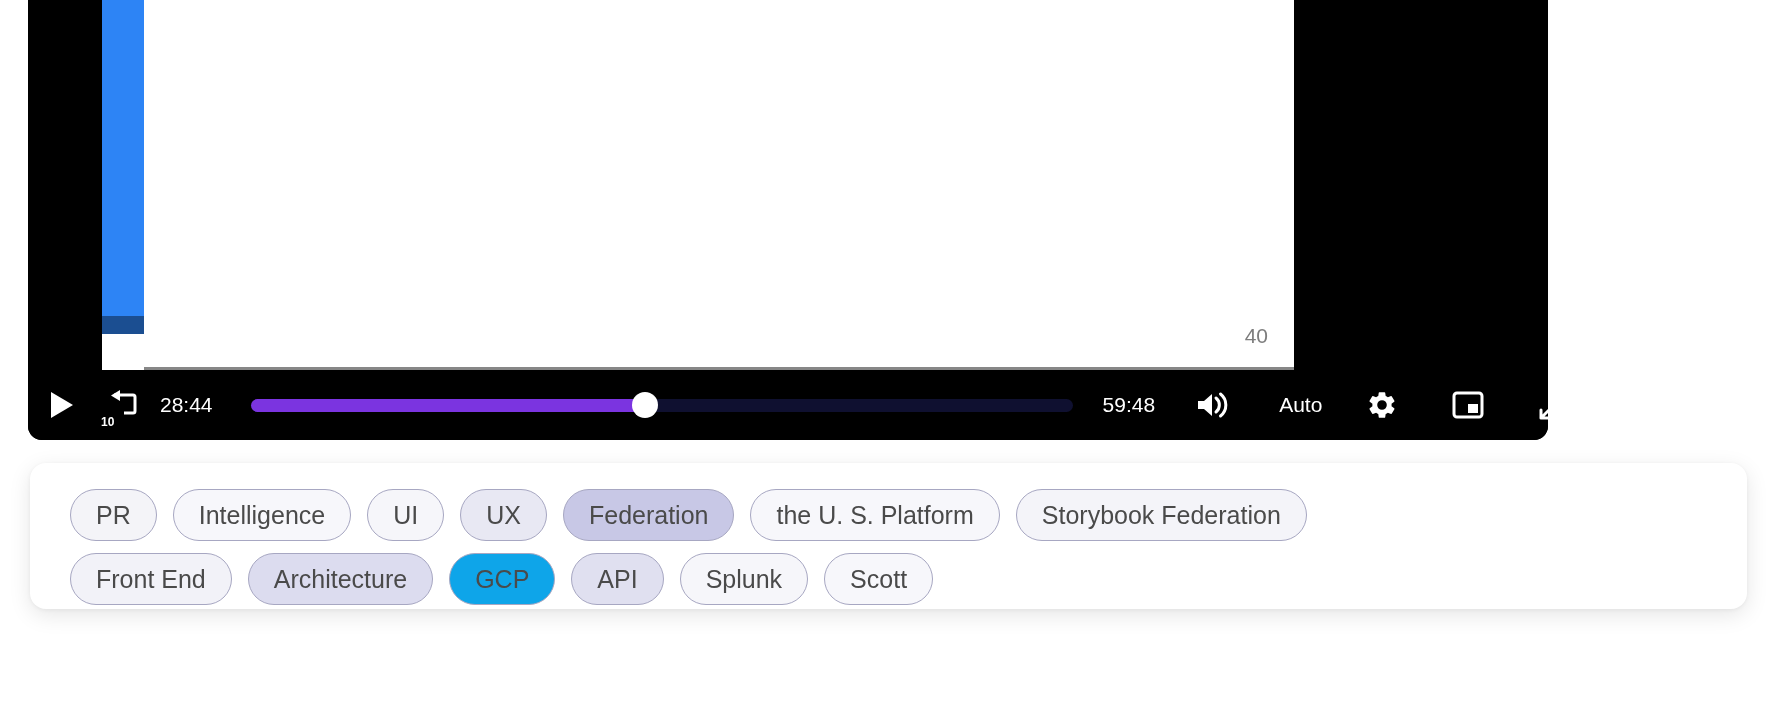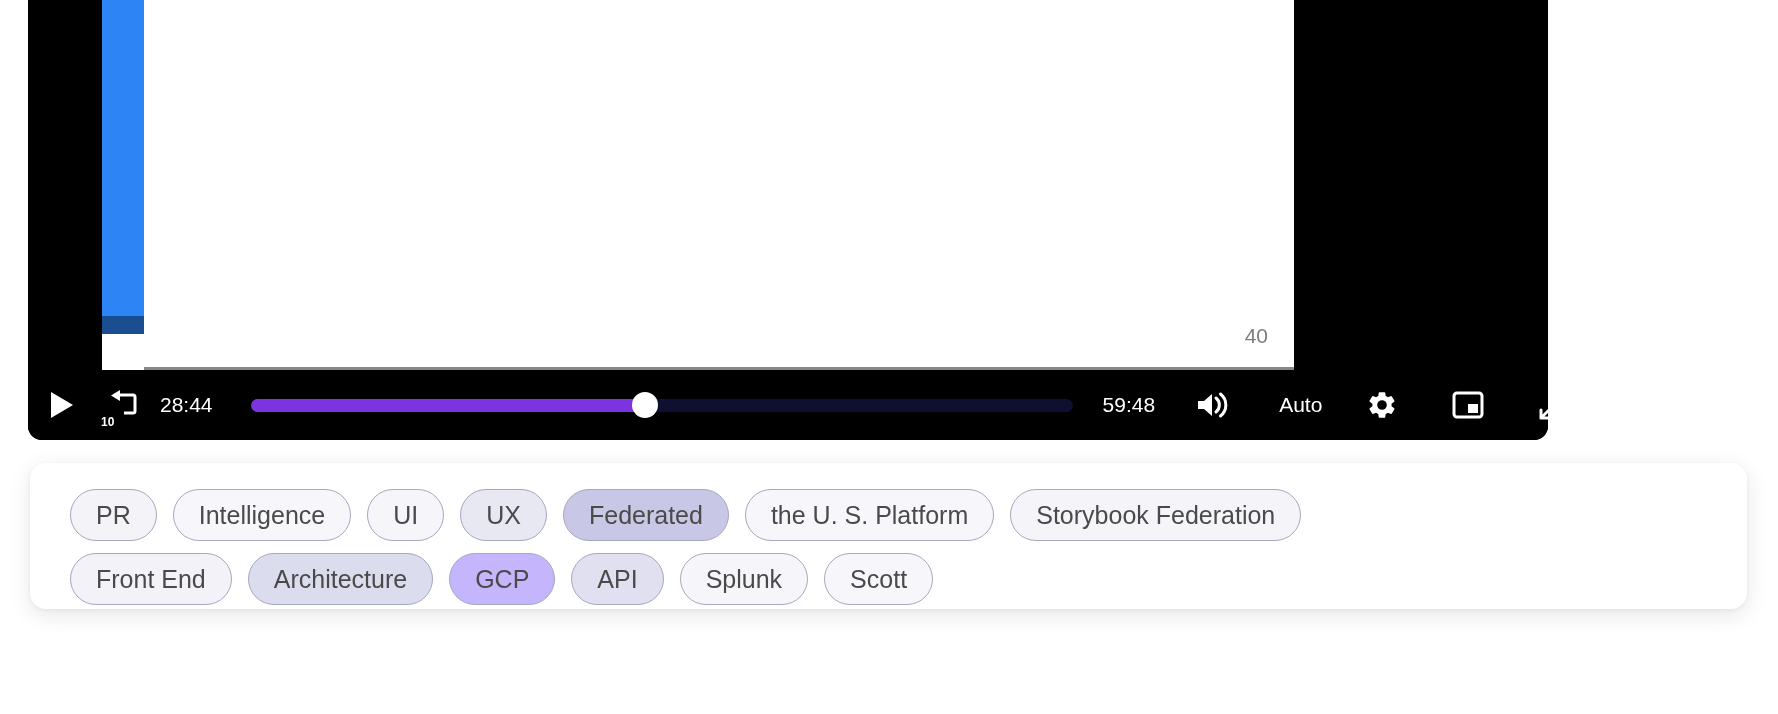--- a/index.html
+++ b/index.html
@@ -229,26 +229,26 @@
   </div>
 </div>
 
 <div id="tag-card">
   <div id="tag-rows">
       <div class="tag-row">
         <div class="chip" style="background: rgb(244, 244, 248); border-color: rgb(167, 167, 194);">PR</div>
         <div class="chip" style="background: rgb(247, 247, 251); border-color: rgb(167, 167, 194);">Intelligence</div>
         <div class="chip" style="background: rgb(246, 246, 250); border-color: rgb(167, 167, 194);">UI</div>
         <div class="chip" style="background: rgb(232, 232, 243); border-color: rgb(167, 167, 194);">UX</div>
-        <div class="chip" style="background: rgb(200, 200, 230); border-color: rgb(167, 167, 194);">Federated</div>
+        <div class="chip" style="background: rgb(200, 200, 230); border-color: rgb(167, 167, 194);">Federation</div>
         <div class="chip" style="background: rgb(247, 247, 251); border-color: rgb(167, 167, 194);">the U. S. Platform</div>
         <div class="chip" style="background: rgb(244, 244, 249); border-color: rgb(167, 167, 194);">Storybook Federation</div>
       </div>
       <div class="tag-row">
         <div class="chip" style="background: rgb(242, 242, 248); border-color: rgb(167, 167, 194);">Front End</div>
         <div class="chip" style="background: rgb(220, 220, 239); border-color: rgb(167, 167, 194);">Architecture</div>
-        <div class="chip" style="background: #c4b5fd; border-color: rgb(167, 167, 194); text-align: center;">GCP</div>
+        <div class="chip" style="background: #0ea5e9; border-color: rgb(167, 167, 194); text-align: center;">GCP</div>
         <div class="chip" style="background: rgb(224, 224, 240); border-color: rgb(167, 167, 194);">API</div>
         <div class="chip" style="background: rgb(246, 246, 250); border-color: rgb(167, 167, 194);">Splunk</div>
         <div class="chip" style="background: rgb(247, 247, 251); border-color: rgb(167, 167, 194);">Scott</div>
       </div>
     </div>
 </div>
 
 </body></html>

